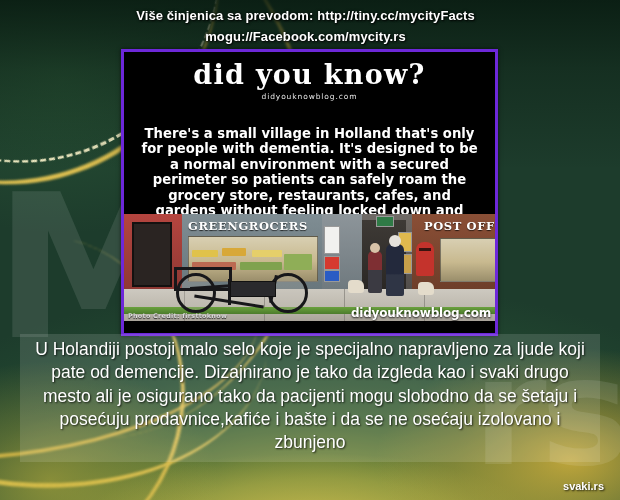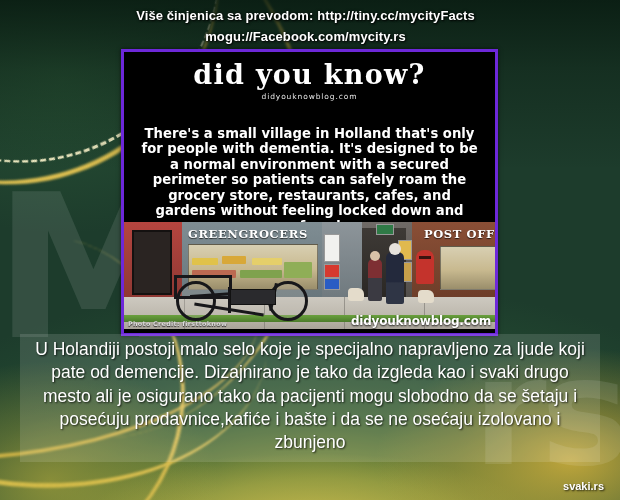--- a/index.html
+++ b/index.html
@@ -155,21 +155,21 @@
     font-size: 13.2px;
     line-height: 1.17;
     margin-top: 25px;
     padding: 0 12px;
     color: #fff;
   }
 
   
   .photo {
     position: absolute;
-    left: 0; right: 0; bottom: 4px;
+    left: 0; right: 0; bottom: 12px;
     height: 107px;
     overflow: hidden;
     background: #b9b2a6;
   }
   .p-sky { position:absolute; inset:0; background:linear-gradient(180deg,#7a7a78 0%, #8d8c88 100%); }
 
   
   .fac { position: absolute; top: 0; bottom: 30px; }
   .fac-red   { left: 0;     width: 58px;  background: linear-gradient(180deg,#b5453f,#8e3833); }
   .fac-door  { left: 8px;   top: 8px; width: 36px; bottom: 34px; background:#2a2422; border:2px solid #141110; }

